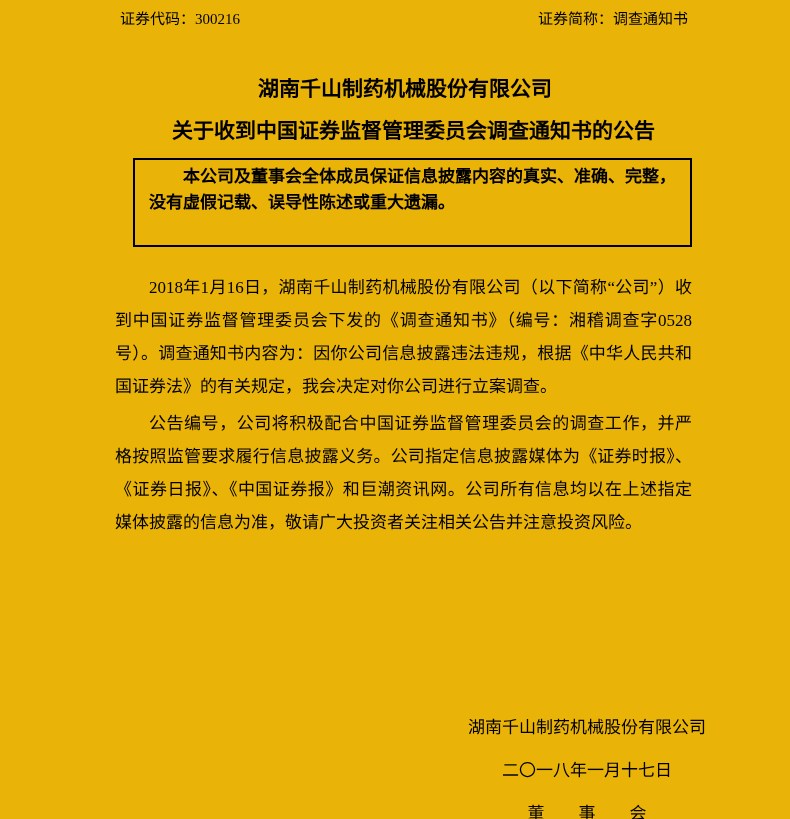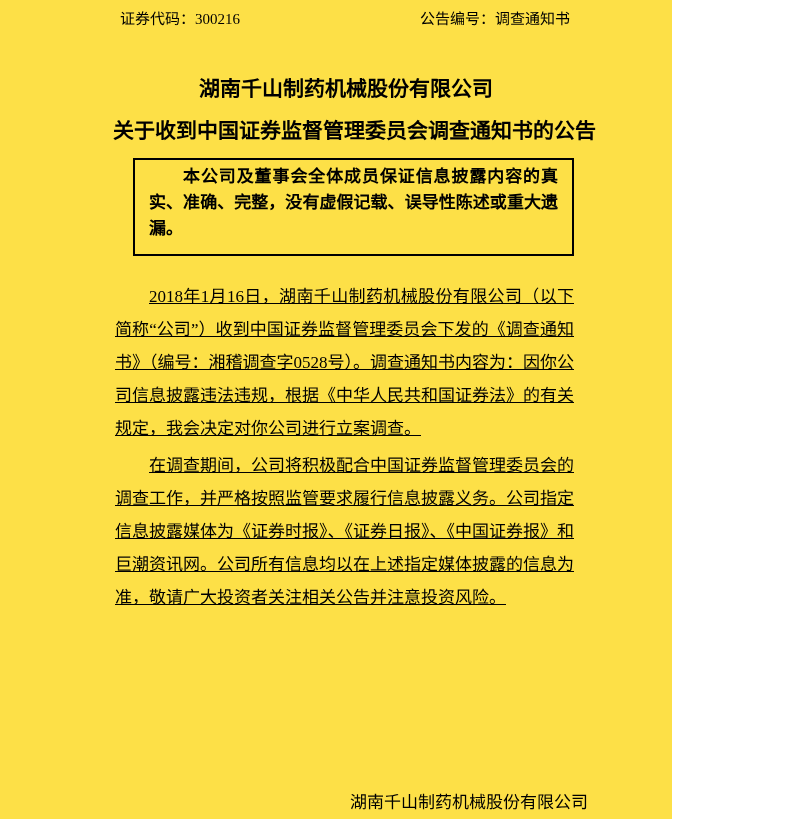--- a/index.html
+++ b/index.html
@@ -2,23 +2,23 @@
 <html lang="zh-CN"><head>
 <meta charset="utf-8">
 <style>
   html, body {
     margin: 0;
     padding: 0;
     background: #ffffff;
   }
   .page {
     position: relative;
-    width: 672px;
+    width: 790px;
     height: 819px;
-    background: #fde047;
+    background: #eab308;
     color: #000000;
     font-family: "Liberation Serif", "DejaVu Serif", serif;
     overflow: hidden;
   }
   .header-row {
     display: flex;
     justify-content: space-between;
     padding: 9px 102px 0 120px;
     font-size: 15px;
     line-height: 20px;
@@ -36,40 +36,39 @@
     margin-top: 12px;
     text-align: center;
     font-size: 21px;
     font-weight: bold;
     line-height: 30px;
     padding-left: 37px;
   }
   .declaration-box {
     margin: 12px 98px 0 133px;
     border: 2px solid #000000;
-    padding: 4px 14px 12px 14px;
+    padding: 4px 14px 29px 14px;
     font-size: 17px;
     font-weight: bold;
     line-height: 26px;
     text-align: justify;
   }
   .declaration-box p {
     margin: 0;
     text-indent: 2em;
   }
   .body-text {
     margin: 24px 98px 0 115px;
     font-size: 17px;
     line-height: 33px;
     text-align: justify;
   }
   .body-text p {
     margin: 0 0 4px 0;
     text-indent: 2em;
-    text-decoration: underline;
   }
   .signature {
     margin-top: 178px;
     margin-left: auto;
     margin-right: 73px;
     width: 260px;
     text-align: center;
     font-size: 17px;
     line-height: 22px;
   }
@@ -78,34 +77,34 @@
     white-space: nowrap;
   }
 </style>
 </head>
 <body>
 
 <div class="page">
 
   <div class="header-row">
     <span><span>证券代码：</span><span>300216</span></span>
-    <span><span>公告编号：</span><span>调查通知书</span></span>
+    <span><span>证券简称：</span><span>调查通知书</span></span>
   </div>
 
   <div class="doc-title">湖南千山制药机械股份有限公司</div>
 
   <div class="doc-subtitle">关于收到中国证券监督管理委员会调查通知书的公告</div>
 
   <div class="declaration-box">
     <p>本公司及董事会全体成员保证信息披露内容的真实、准确、完整，没有虚假记载、误导性陈述或重大遗漏。</p>
   </div>
 
   <div class="body-text">
     <p>2018年1月16日，湖南千山制药机械股份有限公司（以下简称“公司”）收到中国证券监督管理委员会下发的《调查通知书》（编号：湘稽调查字0528号）。调查通知书内容为：因你公司信息披露违法违规，根据《中华人民共和国证券法》的有关规定，我会决定对你公司进行立案调查。</p>
-    <p>在调查期间，公司将积极配合中国证券监督管理委员会的调查工作，并严格按照监管要求履行信息披露义务。公司指定信息披露媒体为《证券时报》、《证券日报》、《中国证券报》和巨潮资讯网。公司所有信息均以在上述指定媒体披露的信息为准，敬请广大投资者关注相关公告并注意投资风险。</p>
+    <p>公告编号，公司将积极配合中国证券监督管理委员会的调查工作，并严格按照监管要求履行信息披露义务。公司指定信息披露媒体为《证券时报》、《证券日报》、《中国证券报》和巨潮资讯网。公司所有信息均以在上述指定媒体披露的信息为准，敬请广大投资者关注相关公告并注意投资风险。</p>
   </div>
 
   <div class="signature">
     <div class="sig-line">湖南千山制药机械股份有限公司</div>
     <div class="sig-line">二〇一八年一月十七日</div>
     <div class="sig-line">董　　事　　会</div>
   </div>
 
 </div>
 

